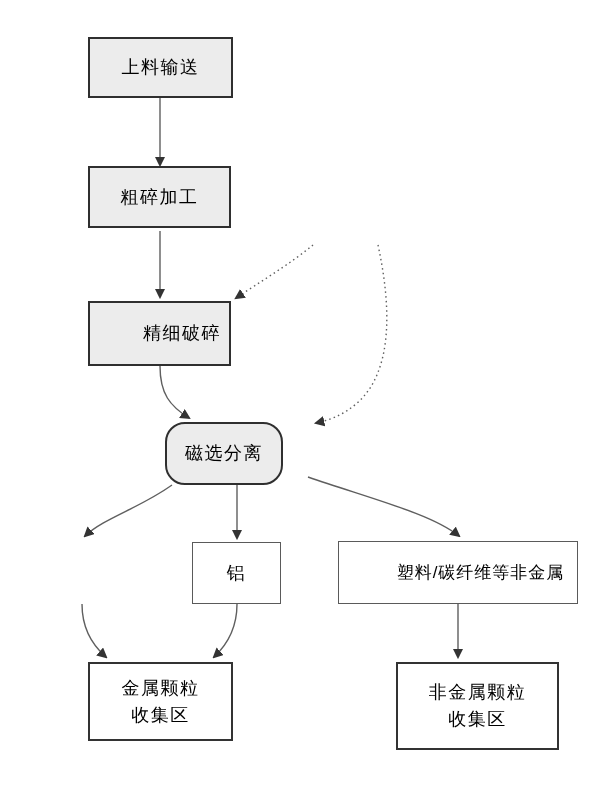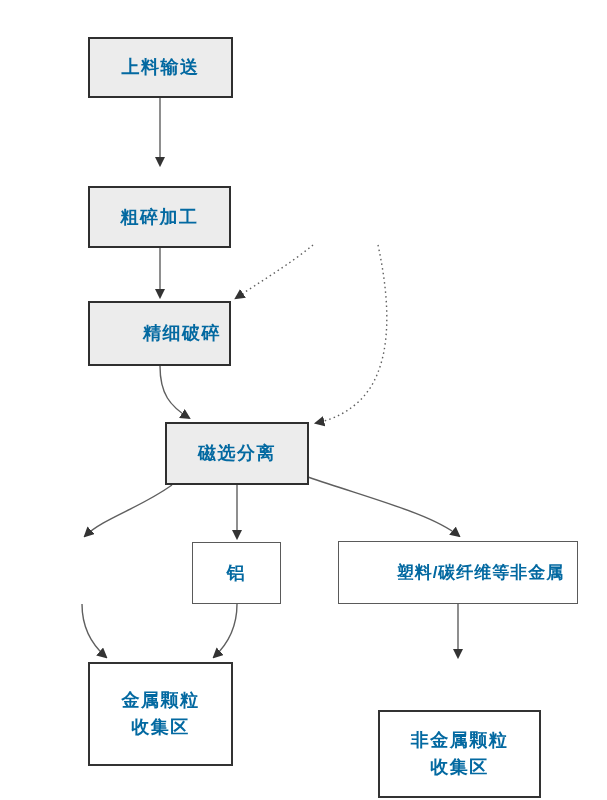--- a/index.html
+++ b/index.html
@@ -17,25 +17,24 @@
     width: 607px; height: 800px;
   }
   .node {
     position: absolute;
     box-sizing: border-box;
     display: flex;
     flex-direction: column;
     align-items: center;
     justify-content: center;
     text-align: center;
-    color: #0369a1;
+    color: #000000;
     font-size: 18px;
     letter-spacing: 1.5px;
     line-height: 27px;
-    font-weight: bold;
   }
   .node.process {
     background: #ececec;
     border: 2px solid #2f2f2f;
   }
   .node.optional {
     background: #ffffff;
     border: 2px dashed #5a5a5a;
     font-size: 17px;
   }
@@ -72,45 +71,45 @@
     <path d="M 458 604 L 458 657" fill="none" stroke="#5f5f5f" stroke-width="1.4" marker-end="url(#arrow)"></path>
 
     <path d="M 313 245 C 290 264 260 282 236 298" fill="none" stroke="#5f5f5f" stroke-width="1.4" stroke-dasharray="1.5 3.2" marker-end="url(#arrow)"></path>
     <path d="M 378 245 C 391 305 394 372 356 404 C 343 415 330 420 316 423" fill="none" stroke="#5f5f5f" stroke-width="1.4" stroke-dasharray="1.5 3.2" marker-end="url(#arrow)"></path>
   </svg>
 
   <div class="node process" style="left:88px; top:37px; width:145px; height:61px;">
     <span>上料输送</span>
   </div>
 
-  <div class="node process" style="left:88px; top:186px; width:143px; height:62px;">
+  <div class="node process" style="left:88px; top:166px; width:143px; height:62px;">
     <span>粗碎加工</span>
   </div>
 
 
   <div class="node process" style="left:88px; top:301px; width:143px; height:65px;padding-left:45px;">
     <span>精细破碎</span>
   </div>
 
-  <div class="node process" style="left:165px; top:422px; width:144px; height:63px;">
+  <div class="node process" style="left:165px; top:422px; width:118px; height:63px;border-radius:20px;">
     <span>磁选分离</span>
   </div>
 
 
   <div class="node output" style="left:192px; top:542px; width:89px; height:62px;">
     <span>铝</span>
   </div>
 
   <div class="node output" style="left:338px; top:541px; width:240px; height:63px; font-size:17px; letter-spacing:1px;padding-left:45px;">
     <span>塑料/碳纤维等非金属</span>
   </div>
 
-  <div class="node collector" style="left:88px; top:662px; width:145px; height:104px;">
+  <div class="node collector" style="left:88px; top:662px; width:145px; height:79px;">
     <span>金属颗粒</span>
     <span>收集区</span>
   </div>
 
-  <div class="node collector" style="left:378px; top:662px; width:163px; height:88px;margin-top:48px;">
+  <div class="node collector" style="left:396px; top:662px; width:163px; height:88px;">
     <span>非金属颗粒</span>
     <span>收集区</span>
   </div>
 
 </div>
 
 </body></html>

